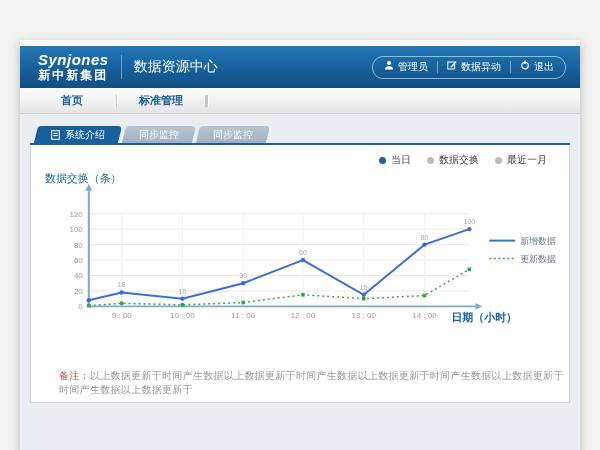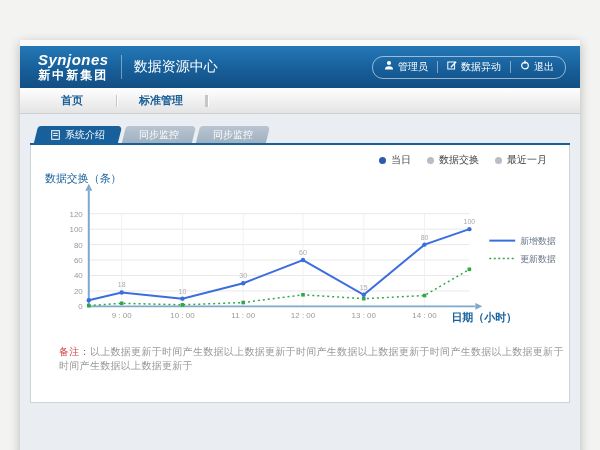--- a/index.html
+++ b/index.html
@@ -25,21 +25,21 @@
   .tab::before{content:"";position:absolute;inset:0;transform:skewX(-14deg);border-radius:3px 4px 0 0;background:linear-gradient(#b9c5d1,#9fb1c0);z-index:-1;}
   .tab.active::before{background:#17609b;}
   .tab-underline{position:absolute;left:10px;right:10px;top:29px;height:2px;background:#17609b;z-index:1;}
   .panel{position:absolute;left:10px;right:10px;top:31px;height:258px;background:#fff;border:1px solid #ccd4da;border-top:none;box-sizing:border-box;}
   .chart{position:absolute;left:0;top:0;width:100%;height:100%;}
   .chart text{font-family:"Liberation Sans","DejaVu Sans",sans-serif;}
   .range-row{position:absolute;top:8px;right:22px;display:flex;gap:16px;z-index:2;}
   .range-opt{display:flex;align-items:center;gap:5px;font-size:10px;color:#444;cursor:pointer;font-family:Liberation Mono, monospace;}
   .radio-dot{width:7px;height:7px;border-radius:50%;background:#b7bdc4;flex:0 0 auto;}
   .radio-dot.sel{background:#2a5caa;}
-  .note{position:absolute;left:28px;top:200px;font-size:10px;color:#999;z-index:2;letter-spacing:.3px;}
+  .note{position:absolute;left:28px;top:224px;font-size:10px;color:#999;z-index:2;letter-spacing:.3px;}
   .note-label{color:#d24949;}
 </style>
 </head>
 <body>
 
 <div class="stage">
   <div class="window">
     <div class="window-top"></div>
 
     <div class="header">

